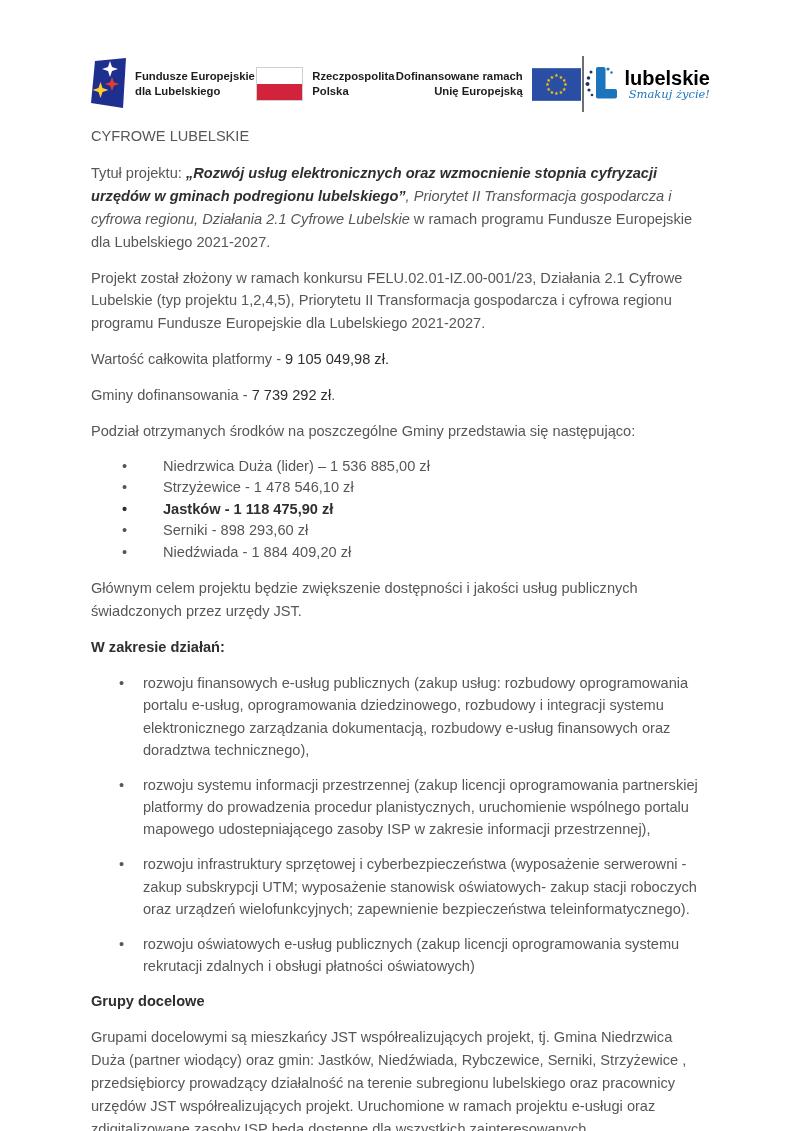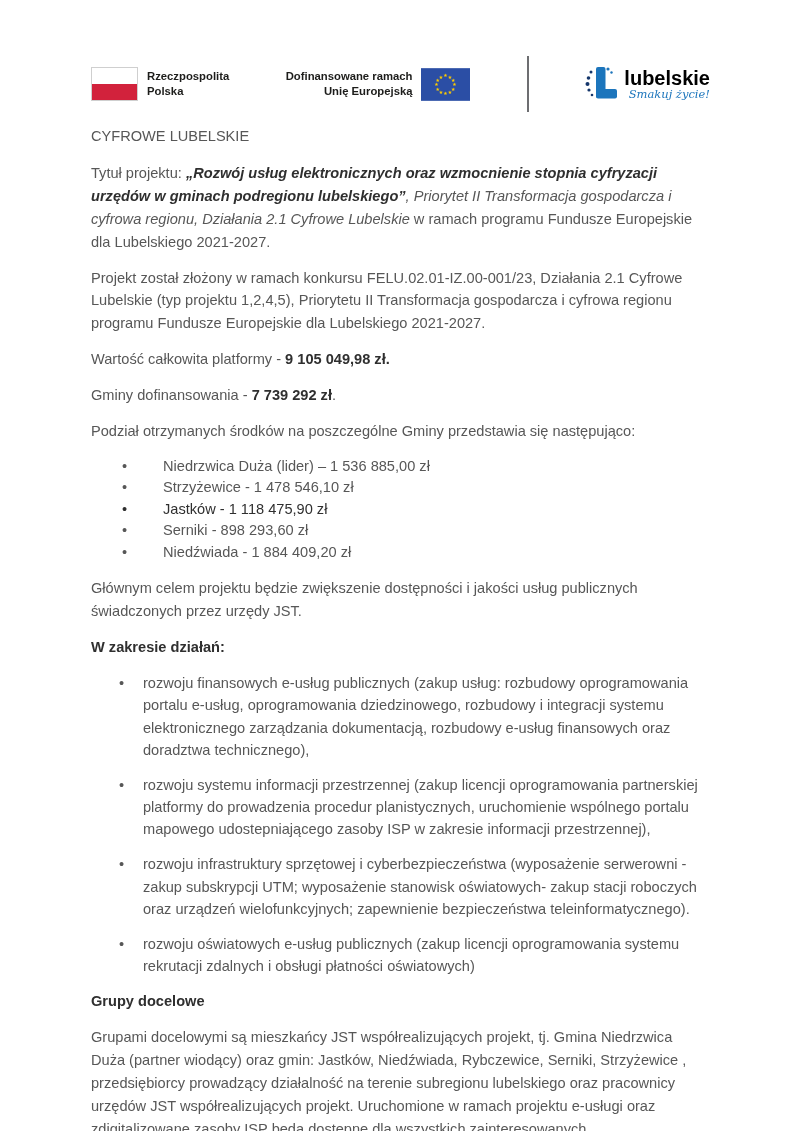--- a/index.html
+++ b/index.html
@@ -24,39 +24,51 @@
   .lub-icon { width:36px; height:42px; margin-right:3px; flex:none; }
   .lub-text { display:flex; flex-direction:column; }
   .lub-name { font-size:20px; font-weight:bold; color:#000000; line-height:1; }
   .lub-tag { font-family:"DejaVu Serif", serif; font-style:italic; font-size:11.5px; color:#1c75bc; margin-top:-1px; align-self:flex-end; }
 
   
   main p { margin:0 0 13px 0; font-size:14.6px; line-height:1.57; }
   .doc-title { margin-bottom:14px; }
   .bi { font-weight:bold; font-style:italic; color:#2f2f2f; }
   .it { font-style:italic; }
-  main b { font-weight:bold; color:#2f2f2f; }
+  main b { font-weight:normal; color:#2f2f2f; }
   .hd { font-weight:bold; color:#2f2f2f; }
 
   ul { list-style:none; margin:0; padding:0; }
   .list1 { margin:0 0 14px 0; }
   .list1 li { position:relative; padding-left:72px; font-size:14.6px; line-height:21.5px; }
   .list1 li::before { content:"\2022"; position:absolute; left:31px; }
-  .list1 li.bold { font-weight:normal; color:#2f2f2f; }
+  .list1 li.bold { font-weight:bold; color:#2f2f2f; }
   .list2 { margin:0 0 1px 0; }
   .list2 li { position:relative; padding-left:52px; font-size:14.6px; line-height:1.52; margin-bottom:13px; }
   .list2 li::before { content:"\2022"; position:absolute; left:28px; }
 </style>
 </head>
 <body>
 
 <div class="page">
 
   <header class="logos">
 
+    <div class="logo">
+      <svg class="fe-icon" viewBox="0 0 35 54">
+        <polygon points="4,4 35,1 32,51 0,46" fill="#1f2f8f"></polygon>
+        <path d="M19 4 L21 10 L27 12 L21 14 L19 20 L17 14 L11 12 L17 10 Z" fill="#ffffff"></path>
+        <path d="M21 20 L22.8 25.2 L28 27 L22.8 28.8 L21 34 L19.2 28.8 L14 27 L19.2 25.2 Z" fill="#e0402f"></path>
+        <path d="M9.5 25 L11.5 31 L17.5 33 L11.5 35 L9.5 41 L7.5 35 L1.5 33 L7.5 31 Z" fill="#ffd02f"></path>
+      </svg>
+      <div class="logo-label">
+        <span>Fundusze Europejskie</span>
+        <span>dla Lubelskiego</span>
+      </div>
+    </div>
 
     <div class="logo">
       <div class="pl-flag"></div>
       <div class="logo-label">
         <span>Rzeczpospolita</span>
         <span>Polska</span>
       </div>
     </div>
 
     <div class="logo">

